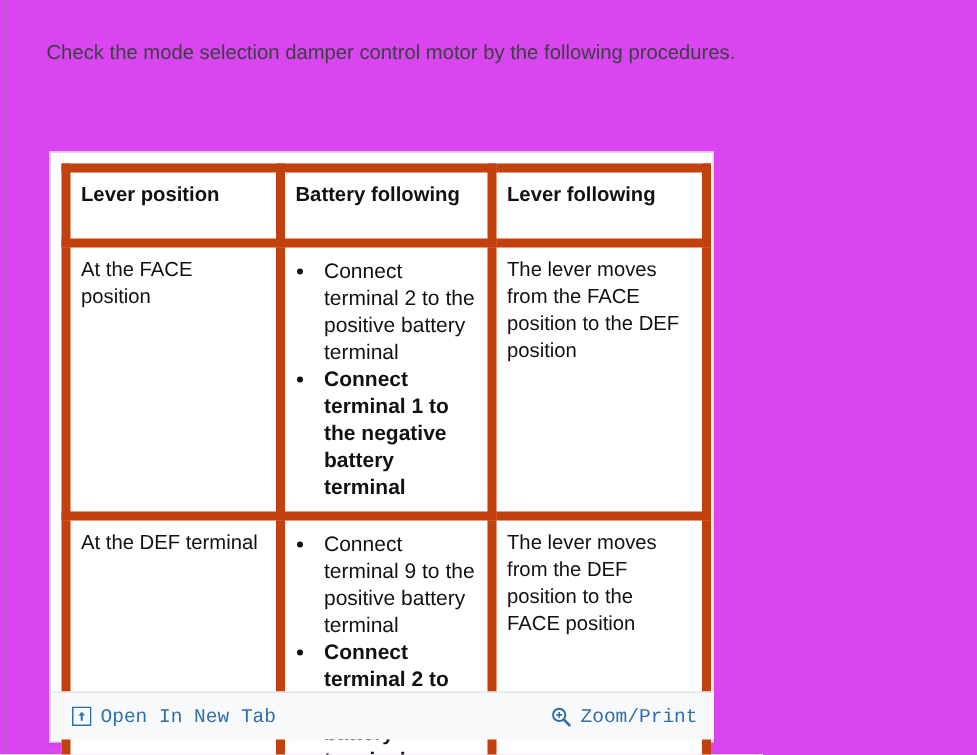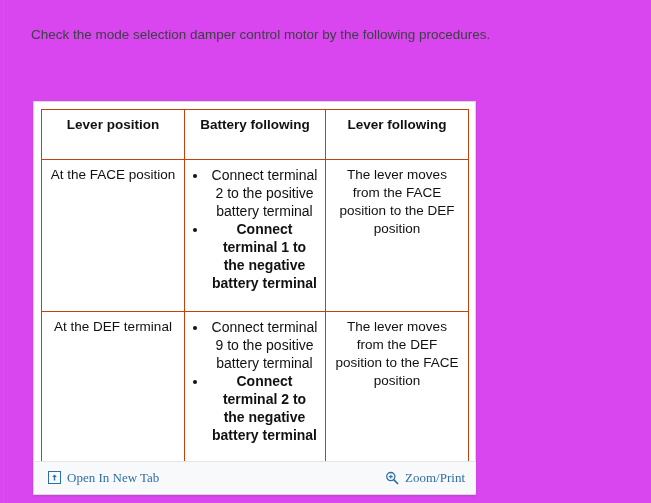--- a/index.html
+++ b/index.html
@@ -66,27 +66,27 @@
 
   table.proc-table {
     border-collapse: collapse;
     width: 427px;
     table-layout: fixed;
     background: #ffffff;
   }
 
   table.proc-table td,
   table.proc-table th {
-    border: 1px solid #c2410c;
+    border: 6px solid #c2410c;
     vertical-align: top;
     padding: 6px 7px 8px 7px;
     font-size: 13.5px;
     line-height: 18px;
     color: #111111;
-    text-align: center;
+    text-align: left;
     font-family: "Liberation Sans", sans-serif;
     margin-left: 11px;
   }
 
   table.proc-table th {
     font-weight: bold;
   }
 
   col.c1 { width: 143px; }
   col.c2 { width: 141px; }
@@ -125,21 +125,21 @@
     position: absolute;
     top: 7px;
     display: inline-flex;
     align-items: center;
     gap: 6px;
     color: #2f6fa8;
     font-size: 13px;
     line-height: 17px;
     text-decoration: none;
     cursor: pointer;
-    font-family: Liberation Serif, serif;
+    font-family: Liberation Mono, monospace;
     white-space: nowrap;
   }
 
   .link-open  { left: 13px; }
   .link-zoom  { right: 11px; justify-content: space-between; }
 
   .icon-svg { display: block; }
 </style>
 </head>
 <body>

